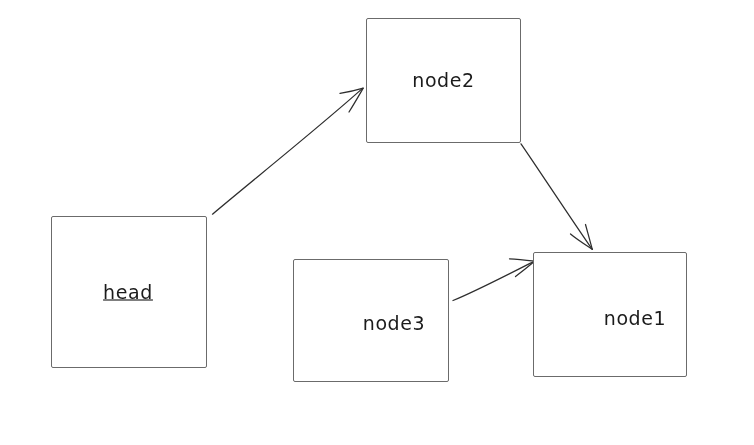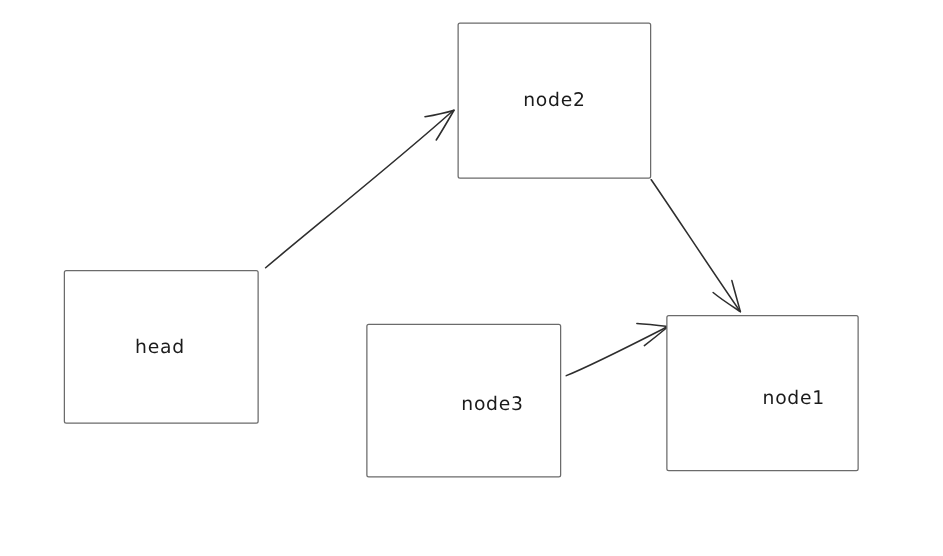--- a/index.html
+++ b/index.html
@@ -31,27 +31,27 @@
     box-sizing: border-box;
     background: #ffffff;
     border: 1.1px solid #6b6b6b;
     border-radius: 2px;
     display: flex;
     align-items: center;
     justify-content: center;
   }
   .node-label {
     font-family: "DejaVu Sans", "Liberation Sans", sans-serif;
-    font-size: 15px;
+    font-size: 19px;
     letter-spacing: 0.6px;
     color: #1b1b1b;
     white-space: nowrap;
     user-select: none;
   }
-  #node-head   { left: 51px;  top: 216px; width: 156px; height: 123px; }
+  #node-head   { left: 51px;  top: 216px; width: 156px; height: 152px; text-decoration: underline; }
   #node-node2  { left: 366px; top: 18px;  width: 155px; height: 125px; }
   #node-node3  { left: 293px; top: 259px; width: 156px; height: 123px; }
   #node-node1  { left: 533px; top: 252px; width: 154px; height: 125px; padding-left: 48px; }
 
   #node-head  .node-label  { transform: translate(-1px, -0.5px); }
   #node-node2 .node-label  { transform: translate(0px, -1px); }
   #node-node3 .node-label  { transform: translate(-1px, 2px); margin-left: 48px; }
   #node-node1 .node-label  { transform: translate(1px, 3px); }
 </style>
 </head>

